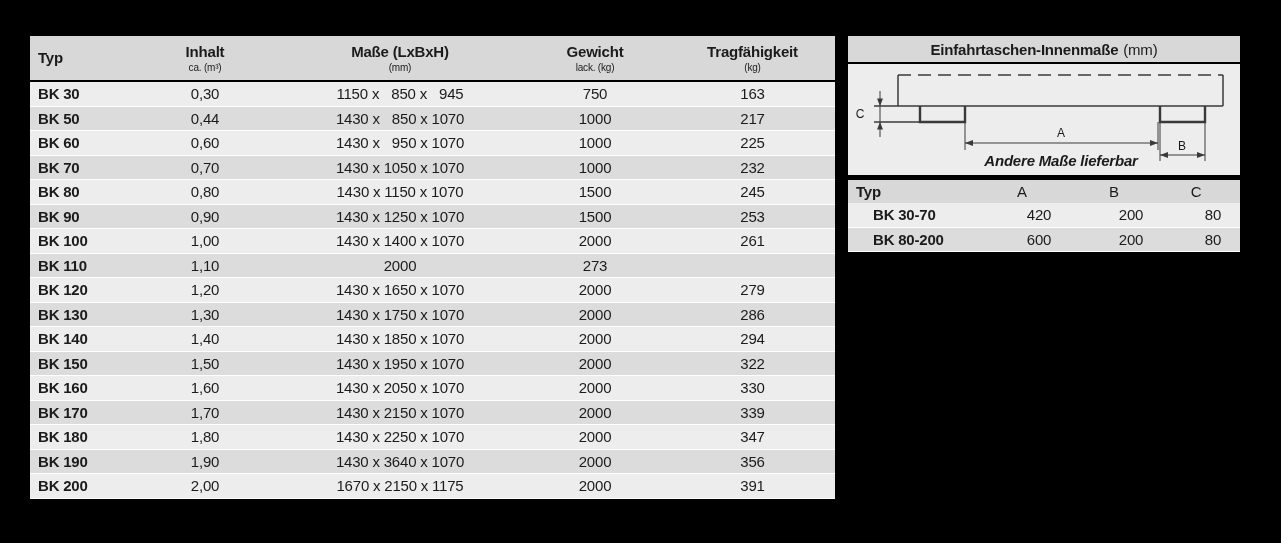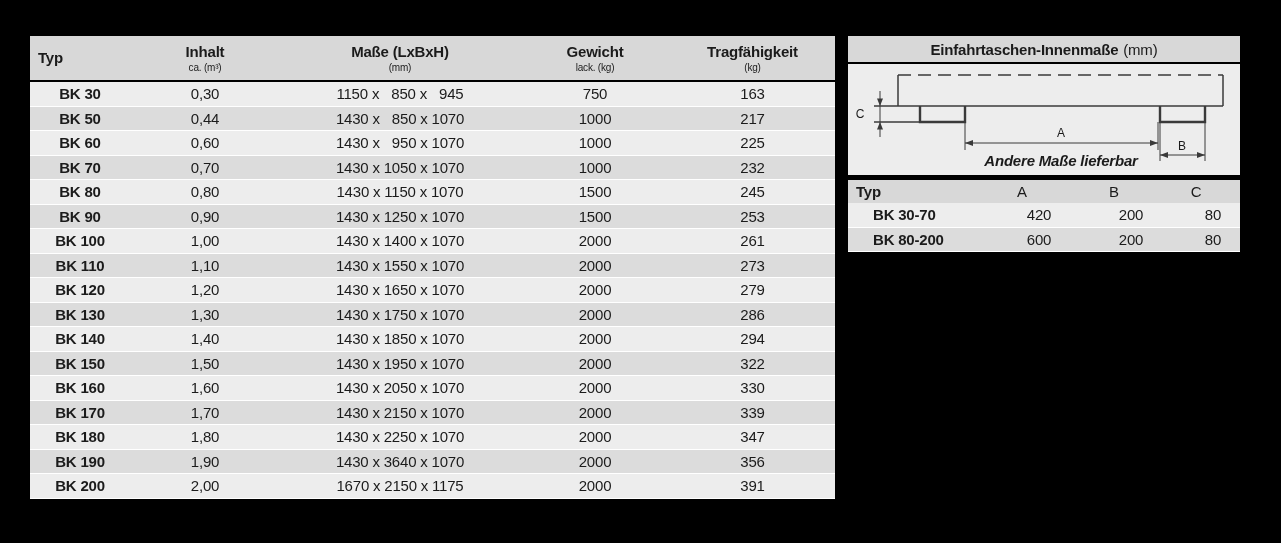--- a/index.html
+++ b/index.html
@@ -12,21 +12,21 @@
   .main-table{position:absolute;left:30px;top:36px;width:805px;}
   .grid5{display:grid;grid-template-columns:100px 150px 240px 150px 165px;}
   .thead{height:44px;background:var(--header-bg,#d8d8d8);align-items:center;}
   .hc{display:flex;flex-direction:column;align-items:center;justify-content:center;line-height:1.3;}
   .hc.typ{align-items:flex-start;padding-left:8px;}
   .l1{font-weight:bold;font-size:15px;}
   .l2{font-size:10px;}
   .tbody{margin-top:2px;}
   .trow{height:24.5px;align-items:center;border-bottom:1px solid #fff;box-sizing:border-box;
         font-size:15px;text-align:center;}
-  .trow .typ{text-align:center;font-weight:bold;}
+  .trow .typ{text-align:left;padding-left:8px;font-weight:bold;}
   .light{background:var(--row-light,#ededed);}
   .dark{background:var(--row-dark,#dcdcdc);}
   
   .pocket-panel{position:absolute;left:848px;top:36px;width:392px;}
   .ptitle{height:26px;background:var(--header-bg,#d8d8d8);display:flex;justify-content:center;
           align-items:center;gap:5px;font-size:15px;}
   .ptitle .bold{font-weight:bold;}
   .pdiagram{margin-top:2px;height:111px;background:var(--row-light,#ededed);}
   .pdiagram svg{display:block;}
   .sline{stroke:var(--line,#3a3a3a);fill:none;stroke-width:1.5;}
@@ -117,21 +117,20 @@
         <div class="trow grid5 light">
       <div class="typ">BK 100</div>
       <div>1,00</div>
       <div>1430 x 1400 x 1070</div>
       <div>2000</div>
       <div>261</div>
     </div>
         <div class="trow grid5 dark">
       <div class="typ">BK 110</div>
       <div>1,10</div>
-      <div>1430 x 1550 x 1070</div>
       <div>2000</div>
       <div>273</div>
     </div>
         <div class="trow grid5 light">
       <div class="typ">BK 120</div>
       <div>1,20</div>
       <div>1430 x 1650 x 1070</div>
       <div>2000</div>
       <div>279</div>
     </div>

